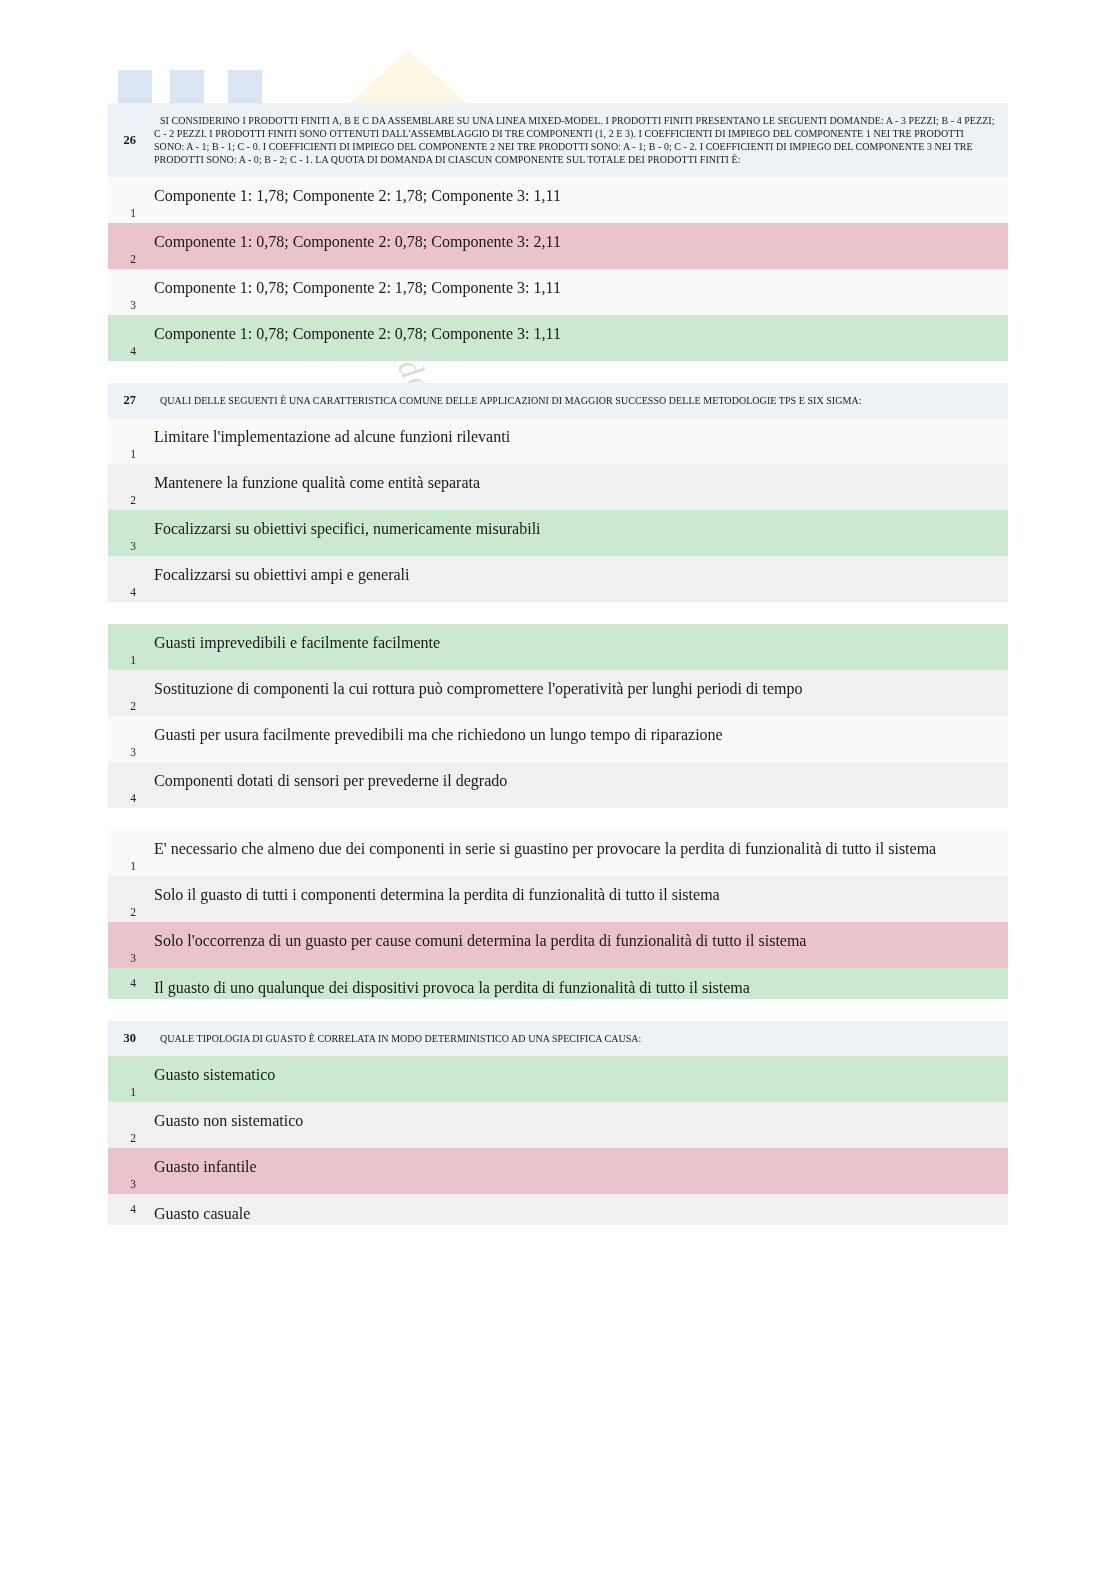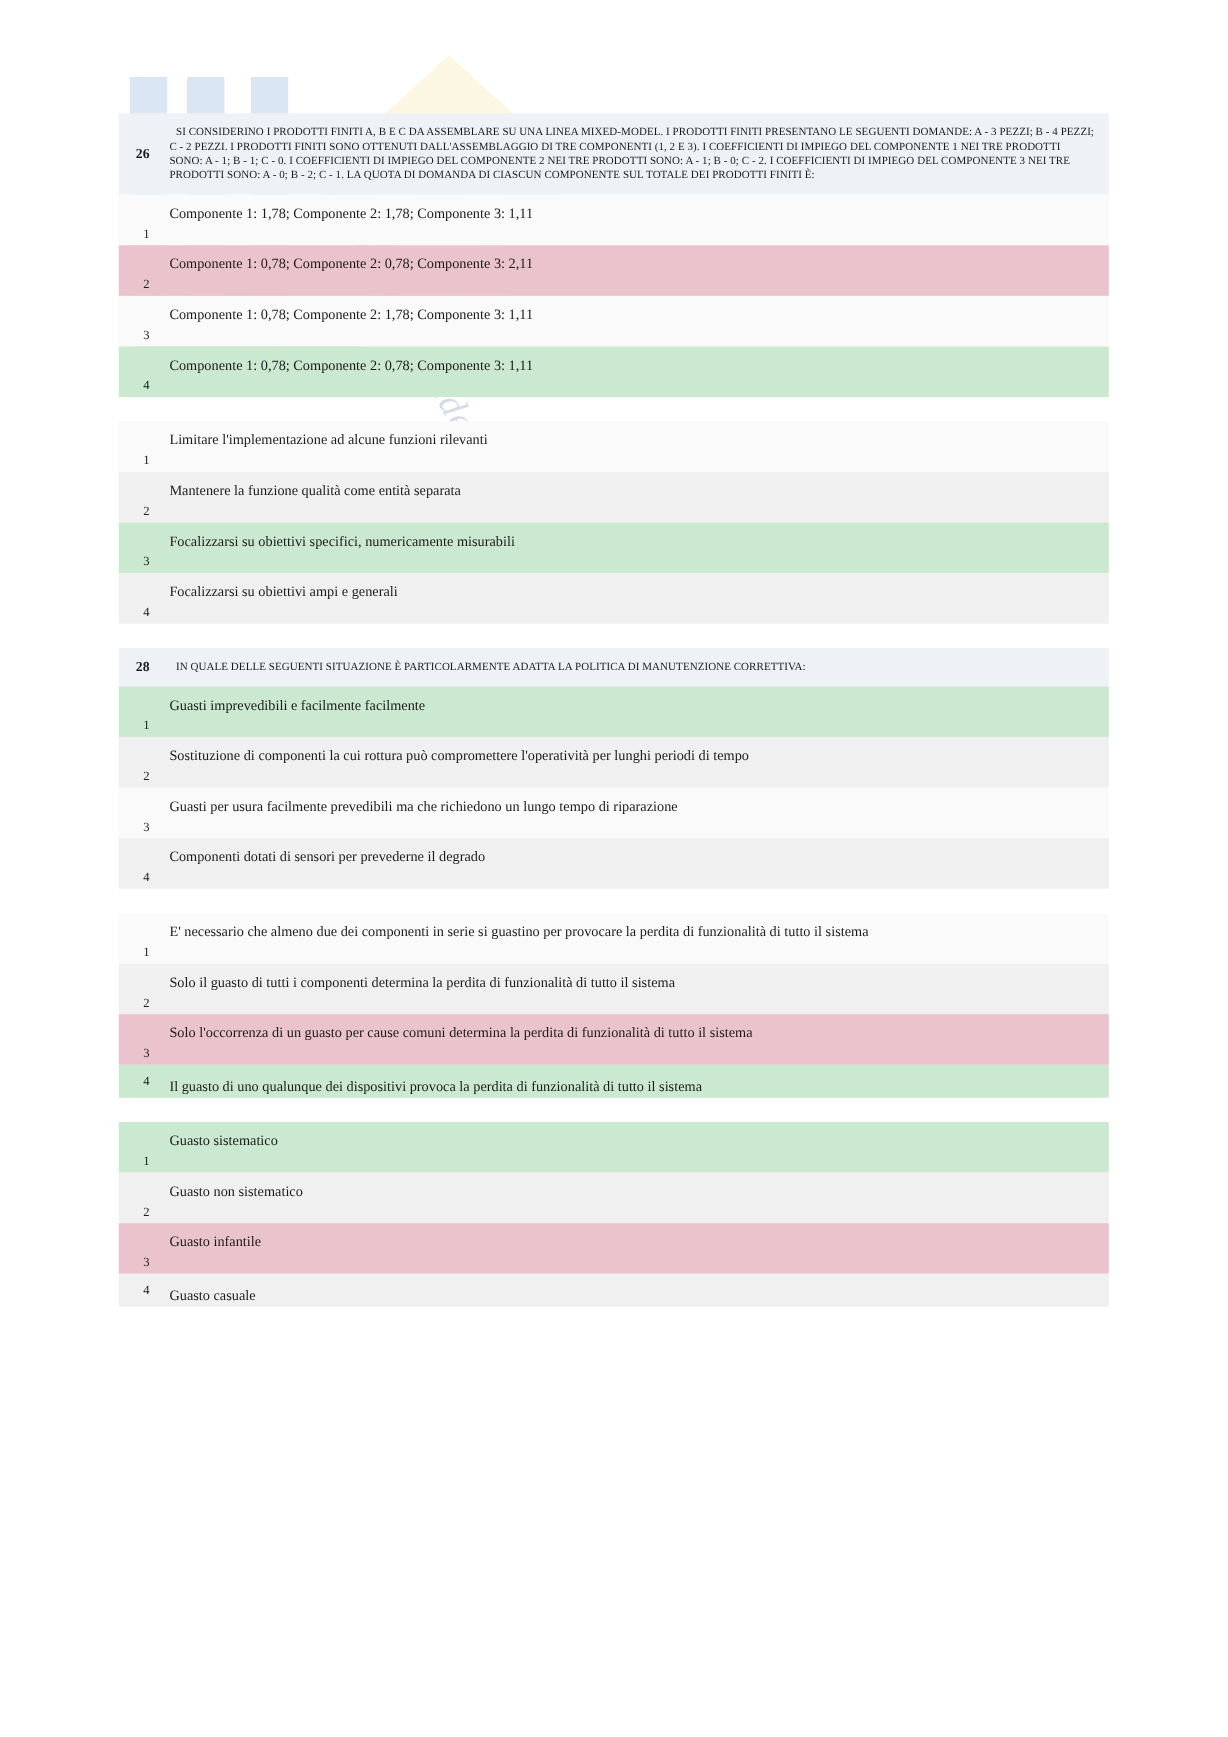--- a/index.html
+++ b/index.html
@@ -101,21 +101,21 @@
     padding-bottom: 11px;
     text-indent: 6px;
   }
 
   
   .arow .num {
     font-size: 11.5px;
     color: #222;
   }
   .arow .txt {
-    font-size: 13px;
+    font-size: 16px;
     line-height: 1.3;
     padding-top: 9px;
   }
   .arow.center .num {
     align-items: center;
     padding-bottom: 0;
   }
   .arow.center .txt {
     display: flex;
     align-items: center;
@@ -173,88 +173,92 @@
         <div class="qrow arow bg-plain" style="min-height: 46px;">
           <div class="num">3</div>
           <div class="txt">Componente 1: 0,78; Componente 2: 1,78; Componente 3: 1,11</div>
         </div>
         <div class="qrow arow bg-green" style="min-height: 46px;">
           <div class="num">4</div>
           <div class="txt">Componente 1: 0,78; Componente 2: 0,78; Componente 3: 1,11</div>
         </div>
       </div>
       <div class="qblock">
+        <div class="qrow qhead">
+          <div class="num">27</div>
+          <div class="txt">QUALI DELLE SEGUENTI È UNA CARATTERISTICA COMUNE DELLE APPLICAZIONI DI MAGGIOR SUCCESSO DELLE METODOLOGIE TPS E SIX SIGMA:</div>
+        </div>
         <div class="qrow arow bg-plain" style="min-height: 46px;">
           <div class="num">1</div>
           <div class="txt">Limitare l'implementazione ad alcune funzioni rilevanti</div>
         </div>
         <div class="qrow arow bg-grey" style="min-height: 46px;">
           <div class="num">2</div>
           <div class="txt">Mantenere la funzione qualità come entità separata</div>
         </div>
         <div class="qrow arow bg-green" style="min-height: 46px;">
           <div class="num">3</div>
           <div class="txt">Focalizzarsi su obiettivi specifici, numericamente misurabili</div>
         </div>
         <div class="qrow arow bg-grey" style="min-height: 46px;">
           <div class="num">4</div>
           <div class="txt">Focalizzarsi su obiettivi ampi e generali</div>
         </div>
       </div>
       <div class="qblock">
+        <div class="qrow arow bg-green" style="min-height: 46px;">
+          <div class="num">1</div>
+          <div class="txt">Guasti imprevedibili e facilmente facilmente</div>
+        </div>
+        <div class="qrow arow bg-grey" style="min-height: 46px;">
+          <div class="num">2</div>
+          <div class="txt">Sostituzione di componenti la cui rottura può compromettere l'operatività per lunghi periodi di tempo</div>
+        </div>
+        <div class="qrow arow bg-plain" style="min-height: 46px;">
+          <div class="num">3</div>
+          <div class="txt">Guasti per usura facilmente prevedibili ma che richiedono un lungo tempo di riparazione</div>
+        </div>
+        <div class="qrow arow bg-grey" style="min-height: 46px;">
+          <div class="num">4</div>
+          <div class="txt">Componenti dotati di sensori per prevederne il degrado</div>
+        </div>
+      </div>
+      <div class="qblock">
+        <div class="qrow arow bg-plain" style="min-height: 46px;">
+          <div class="num">1</div>
+          <div class="txt">E' necessario che almeno due dei componenti in serie si guastino per provocare la perdita di funzionalità di tutto il sistema</div>
+        </div>
+        <div class="qrow arow bg-grey" style="min-height: 46px;">
+          <div class="num">2</div>
+          <div class="txt">Solo il guasto di tutti i componenti determina la perdita di funzionalità di tutto il sistema</div>
+        </div>
+        <div class="qrow arow bg-pink" style="min-height: 46px;">
+          <div class="num">3</div>
+          <div class="txt">Solo l'occorrenza di un guasto per cause comuni determina la perdita di funzionalità di tutto il sistema</div>
+        </div>
+        <div class="qrow arow bg-green center" style="min-height: 30px;">
+          <div class="num">4</div>
+          <div class="txt">Il guasto di uno qualunque dei dispositivi provoca la perdita di funzionalità di tutto il sistema</div>
+        </div>
+      </div>
+      <div class="qblock">
         <div class="qrow qhead">
-          <div class="num">28</div>
-          <div class="txt">IN QUALE DELLE SEGUENTI SITUAZIONE È PARTICOLARMENTE ADATTA LA POLITICA DI MANUTENZIONE CORRETTIVA:</div>
-        </div>
-        <div class="qrow arow bg-green" style="min-height: 46px;">
-          <div class="num">1</div>
-          <div class="txt">Guasti imprevedibili e facilmente facilmente</div>
-        </div>
-        <div class="qrow arow bg-grey" style="min-height: 46px;">
-          <div class="num">2</div>
-          <div class="txt">Sostituzione di componenti la cui rottura può compromettere l'operatività per lunghi periodi di tempo</div>
-        </div>
-        <div class="qrow arow bg-plain" style="min-height: 46px;">
-          <div class="num">3</div>
-          <div class="txt">Guasti per usura facilmente prevedibili ma che richiedono un lungo tempo di riparazione</div>
-        </div>
-        <div class="qrow arow bg-grey" style="min-height: 46px;">
-          <div class="num">4</div>
-          <div class="txt">Componenti dotati di sensori per prevederne il degrado</div>
-        </div>
-      </div>
-      <div class="qblock">
-        <div class="qrow arow bg-plain" style="min-height: 46px;">
-          <div class="num">1</div>
-          <div class="txt">E' necessario che almeno due dei componenti in serie si guastino per provocare la perdita di funzionalità di tutto il sistema</div>
-        </div>
-        <div class="qrow arow bg-grey" style="min-height: 46px;">
-          <div class="num">2</div>
-          <div class="txt">Solo il guasto di tutti i componenti determina la perdita di funzionalità di tutto il sistema</div>
+          <div class="num">30</div>
+          <div class="txt">QUALE TIPOLOGIA DI GUASTO È CORRELATA IN MODO DETERMINISTICO AD UNA SPECIFICA CAUSA:</div>
+        </div>
+        <div class="qrow arow bg-green" style="min-height: 46px;">
+          <div class="num">1</div>
+          <div class="txt">Guasto sistematico</div>
+        </div>
+        <div class="qrow arow bg-grey" style="min-height: 46px;">
+          <div class="num">2</div>
+          <div class="txt">Guasto non sistematico</div>
         </div>
         <div class="qrow arow bg-pink" style="min-height: 46px;">
           <div class="num">3</div>
-          <div class="txt">Solo l'occorrenza di un guasto per cause comuni determina la perdita di funzionalità di tutto il sistema</div>
-        </div>
-        <div class="qrow arow bg-green center" style="min-height: 30px;">
-          <div class="num">4</div>
-          <div class="txt">Il guasto di uno qualunque dei dispositivi provoca la perdita di funzionalità di tutto il sistema</div>
-        </div>
-      </div>
-      <div class="qblock">
-        <div class="qrow arow bg-green" style="min-height: 46px;">
-          <div class="num">1</div>
-          <div class="txt">Guasto sistematico</div>
-        </div>
-        <div class="qrow arow bg-grey" style="min-height: 46px;">
-          <div class="num">2</div>
-          <div class="txt">Guasto non sistematico</div>
-        </div>
-        <div class="qrow arow bg-pink" style="min-height: 46px;">
-          <div class="num">3</div>
           <div class="txt">Guasto infantile</div>
         </div>
         <div class="qrow arow bg-grey center" style="min-height: 30px;">
           <div class="num">4</div>
           <div class="txt">Guasto casuale</div>
         </div>
       </div>
     </div>
 
 </div>

